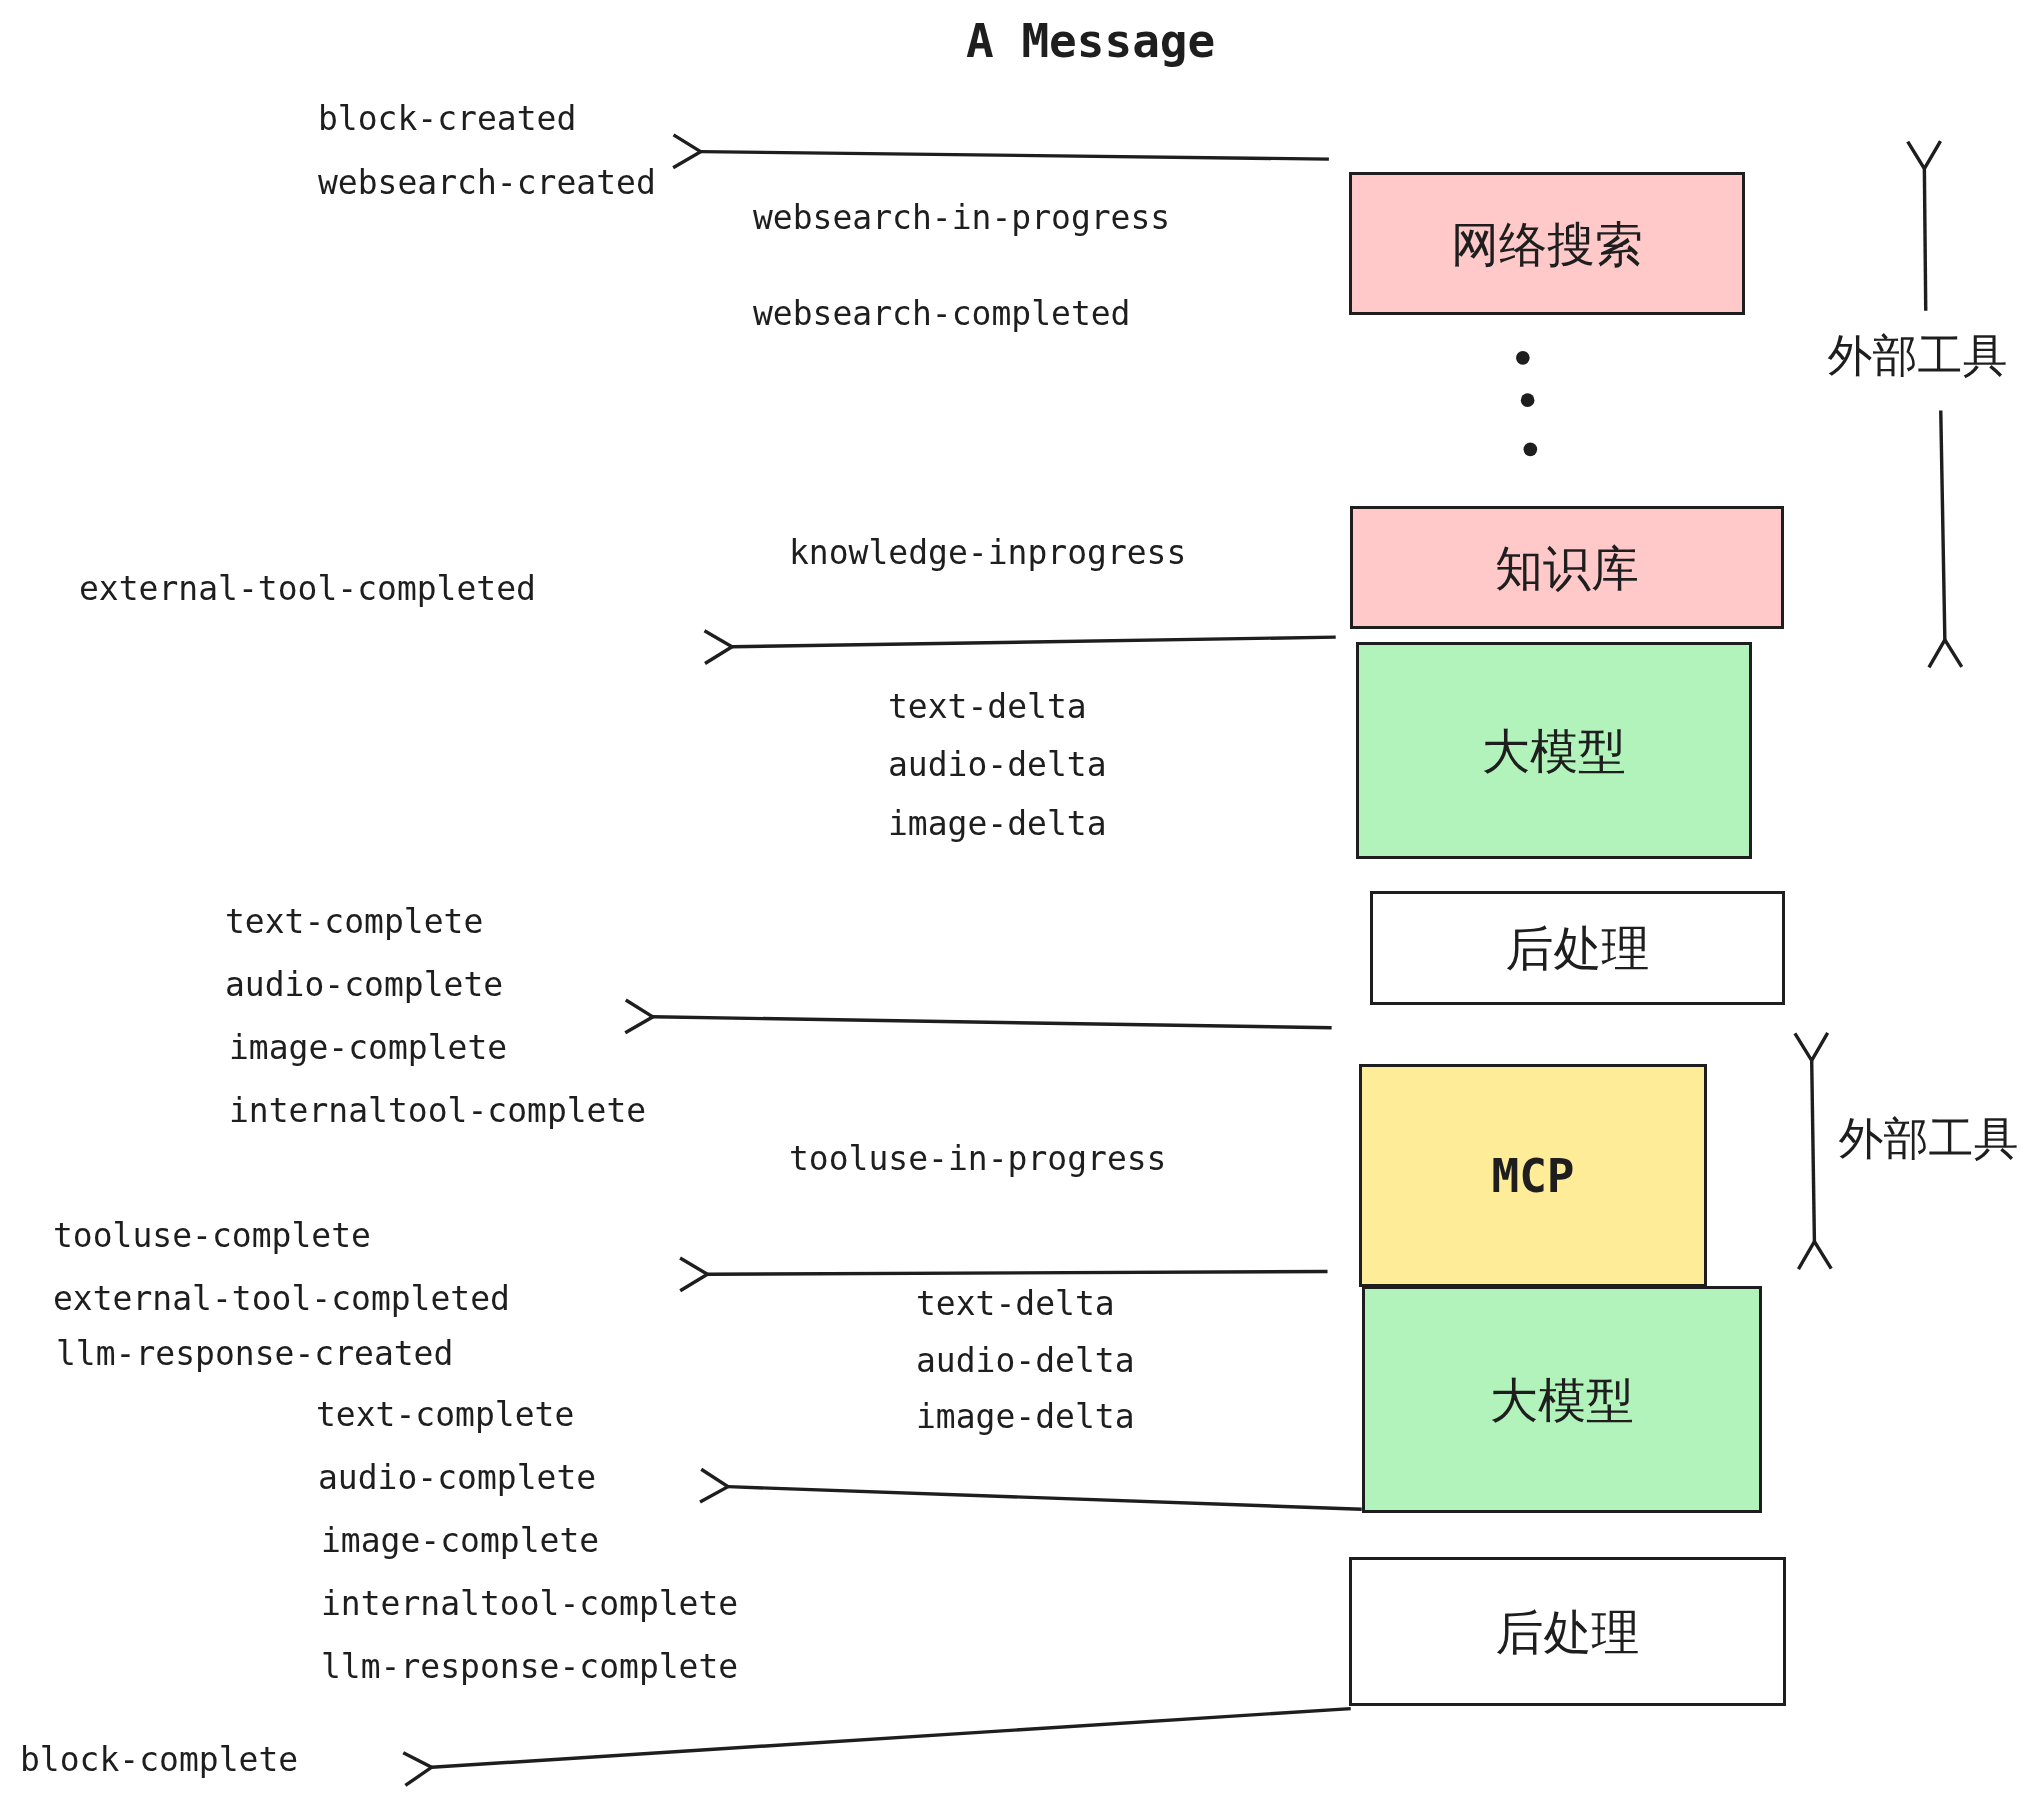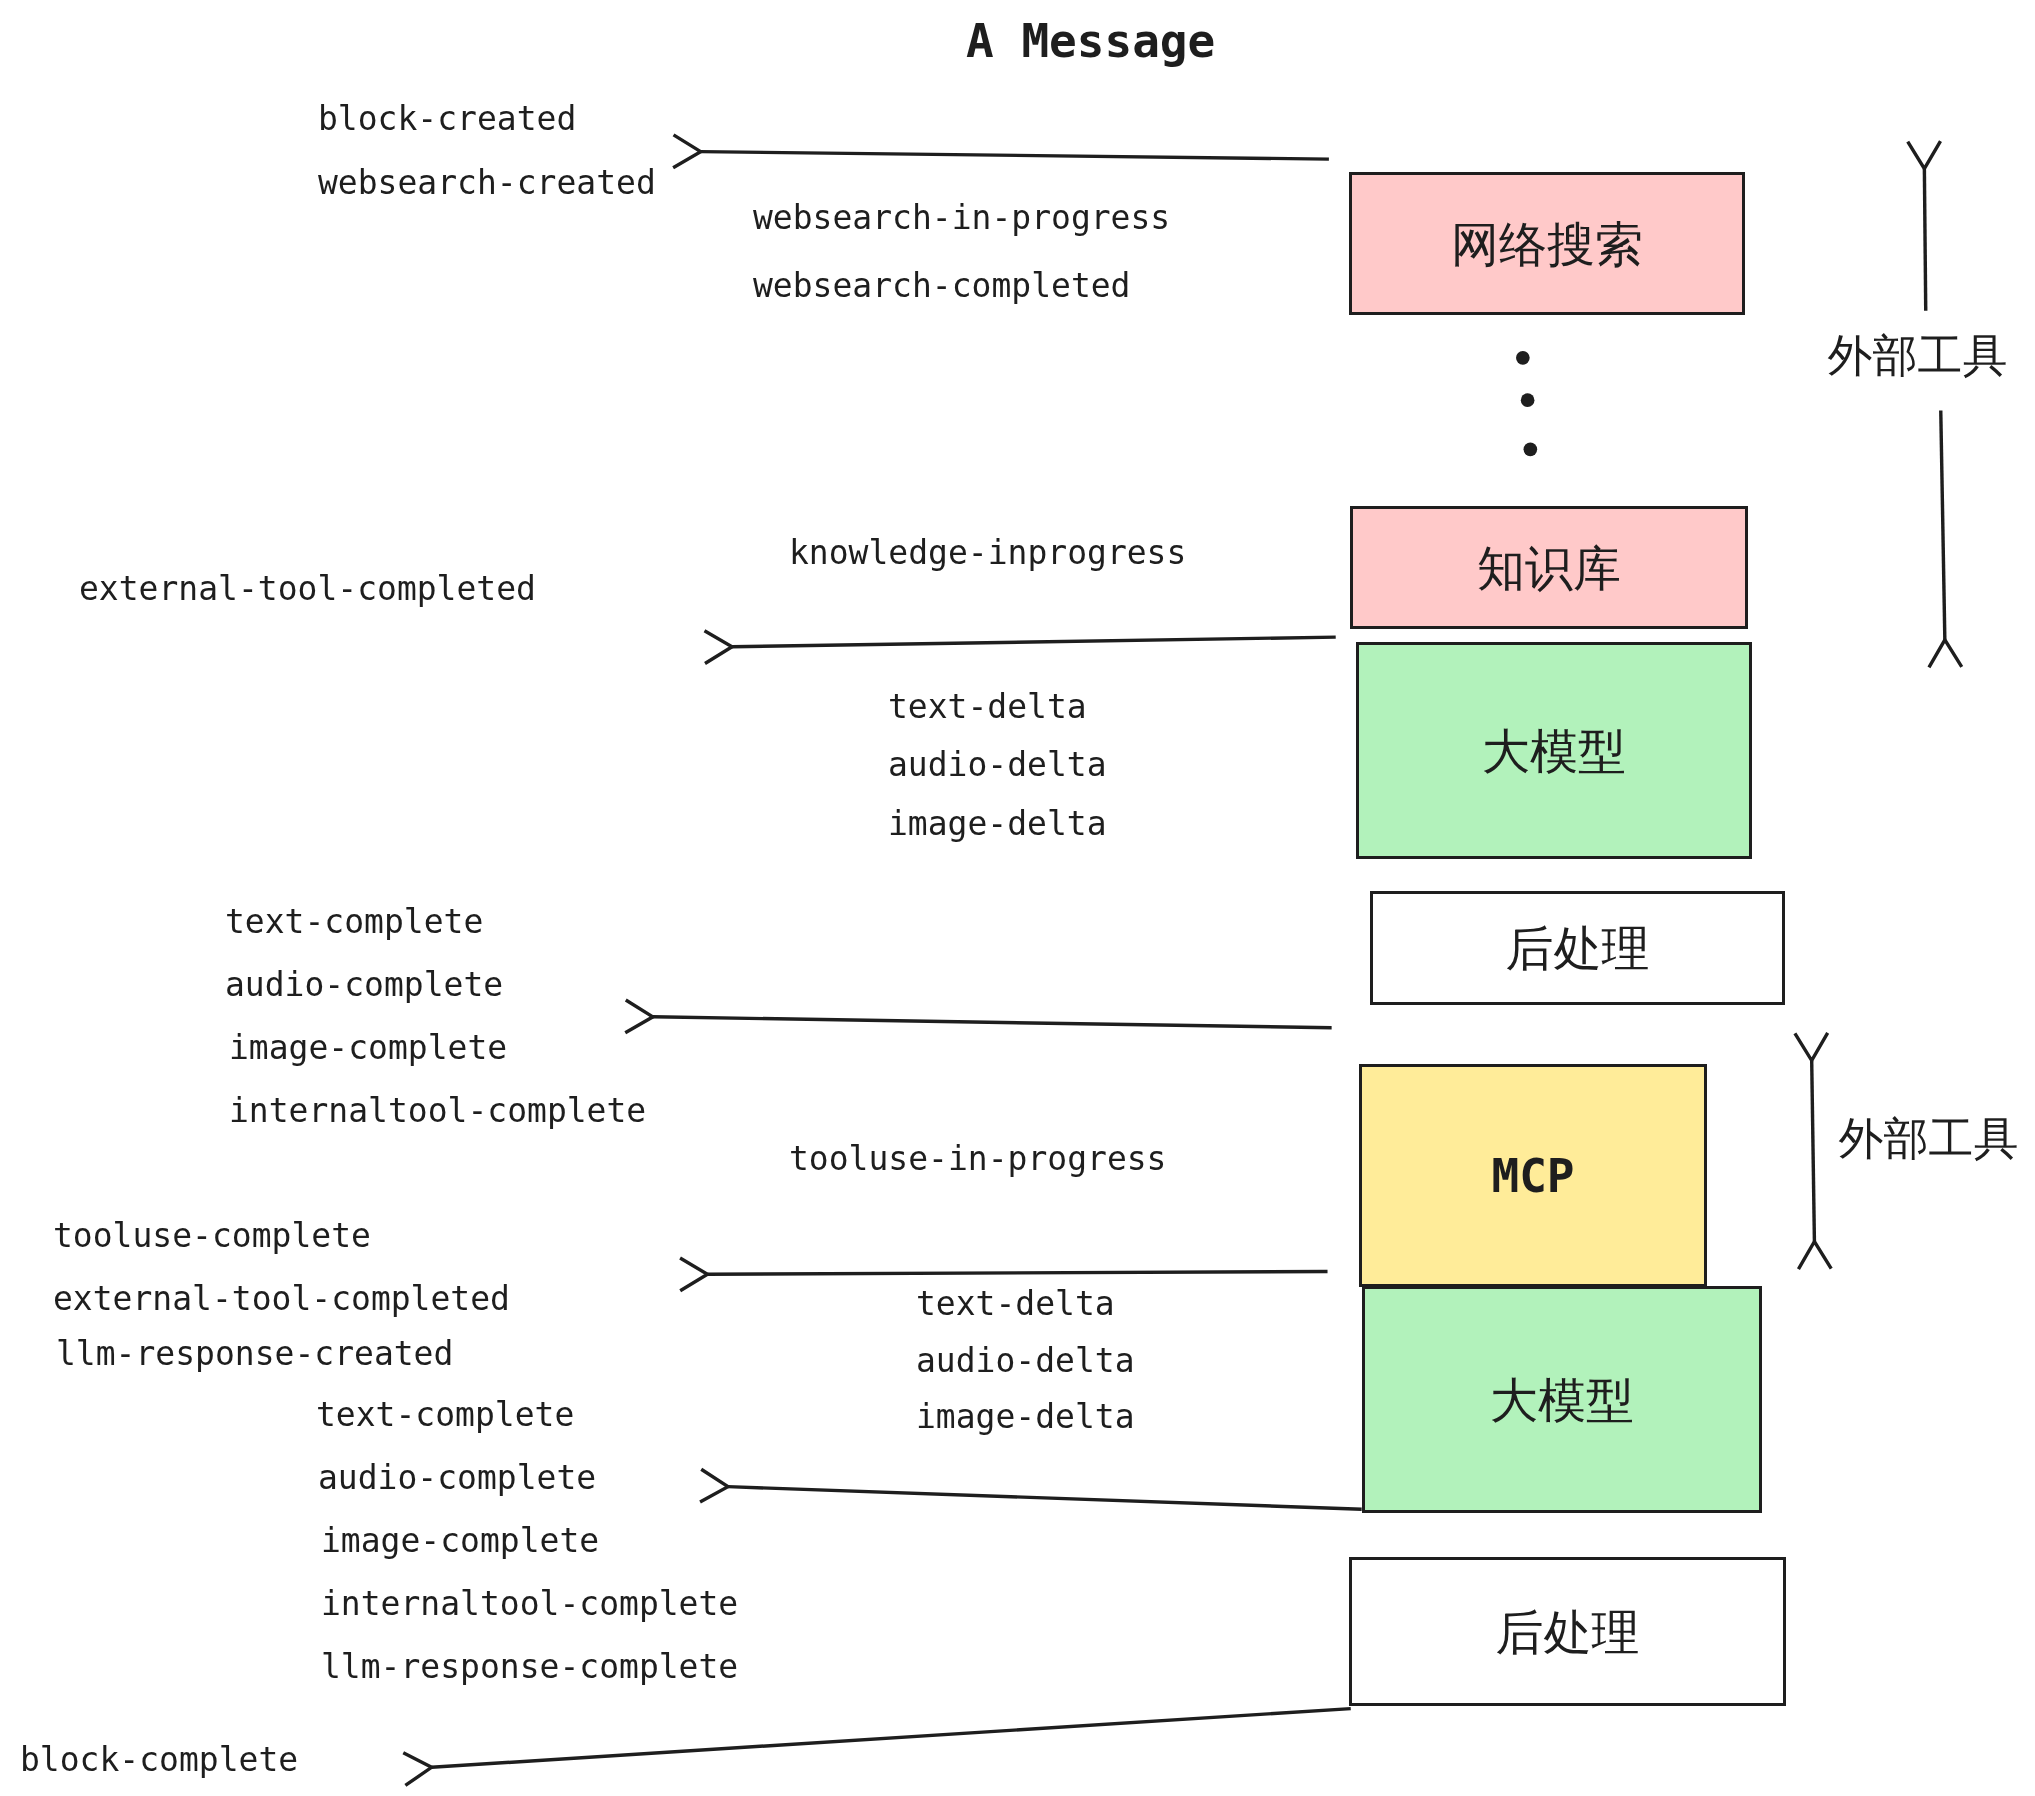--- a/index.html
+++ b/index.html
@@ -56,21 +56,21 @@
     <circle cx="2230" cy="524" r="10"></circle>
     <circle cx="2237" cy="586" r="10"></circle>
     <circle cx="2241" cy="658" r="10"></circle>
   </svg>
 
   <div class="title" style="left:966px;top:16.4px">A Message</div>
 
   <div class="ev" style="left:318px;top:100px">block-created</div>
   <div class="ev" style="left:318px;top:164px">websearch-created</div>
   <div class="ev" style="left:753px;top:199px">websearch-in-progress</div>
-  <div class="ev" style="left:753px;top:267px">websearch-completed</div>
+  <div class="ev" style="left:753px;top:295px">websearch-completed</div>
   <div class="ev" style="left:789px;top:534px">knowledge-inprogress</div>
   <div class="ev" style="left:79px;top:570px">external-tool-completed</div>
 
   <div class="ev" style="left:888px;top:688px">text-delta</div>
   <div class="ev" style="left:888px;top:746px">audio-delta</div>
   <div class="ev" style="left:888px;top:805px">image-delta</div>
 
   <div class="ev" style="left:225px;top:903px">text-complete</div>
   <div class="ev" style="left:225px;top:966px">audio-complete</div>
   <div class="ev" style="left:229px;top:1029px">image-complete</div>
@@ -88,21 +88,21 @@
   <div class="ev" style="left:316px;top:1396px">text-complete</div>
   <div class="ev" style="left:318px;top:1459px">audio-complete</div>
   <div class="ev" style="left:321px;top:1522px">image-complete</div>
   <div class="ev" style="left:321px;top:1585px">internaltool-complete</div>
   <div class="ev" style="left:321px;top:1648px">llm-response-complete</div>
   <div class="ev" style="left:20px;top:1741px">block-complete</div>
 
   <div class="box pink" style="left:1349px;top:172px;width:396px;height:143px">
     <span>网络搜索</span>
   </div>
-  <div class="box pink" style="left:1350px;top:506px;width:398px;height:123px">
+  <div class="box pink" style="left:1350px;top:506px;width:434px;height:123px">
     <span>知识库</span>
   </div>
   <div class="box green" style="left:1356px;top:642px;width:396px;height:217px">
     <span>大模型</span>
   </div>
   <div class="box white" style="left:1370px;top:891px;width:415px;height:114px">
     <span>后处理</span>
   </div>
   <div class="box yellow mono" style="left:1359px;top:1064px;width:348px;height:223px">
     <span>MCP</span>

